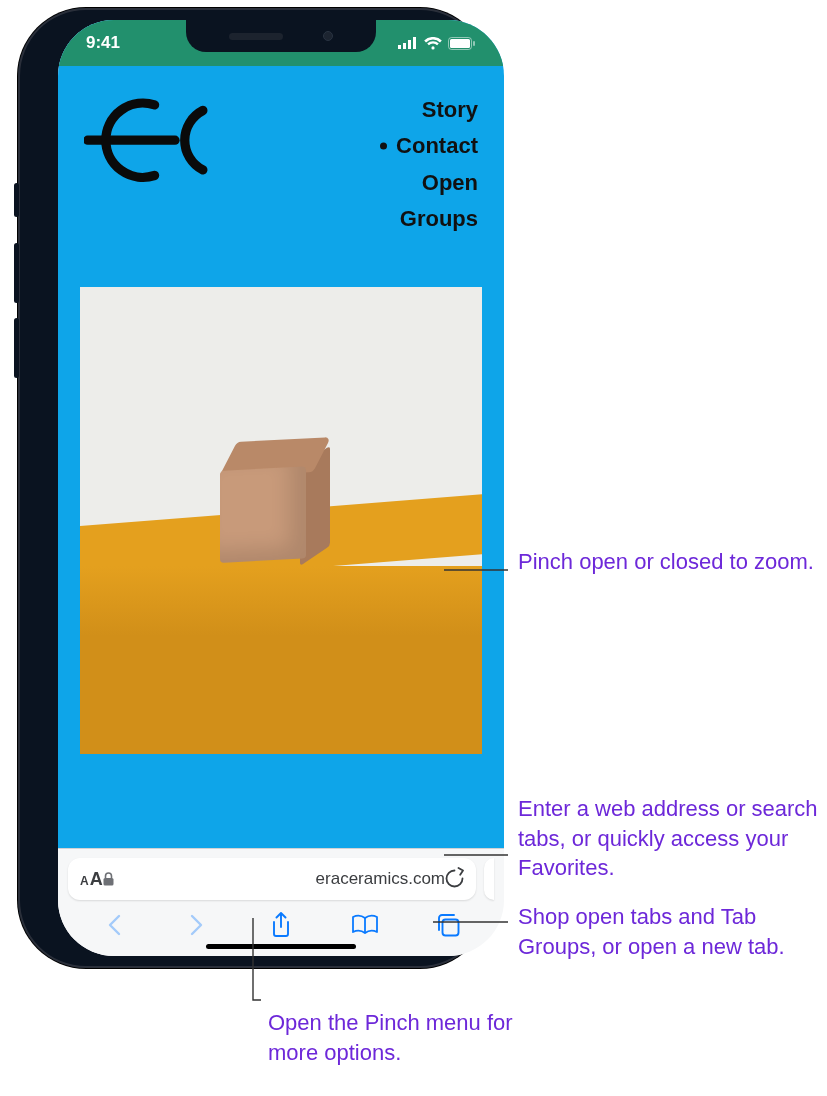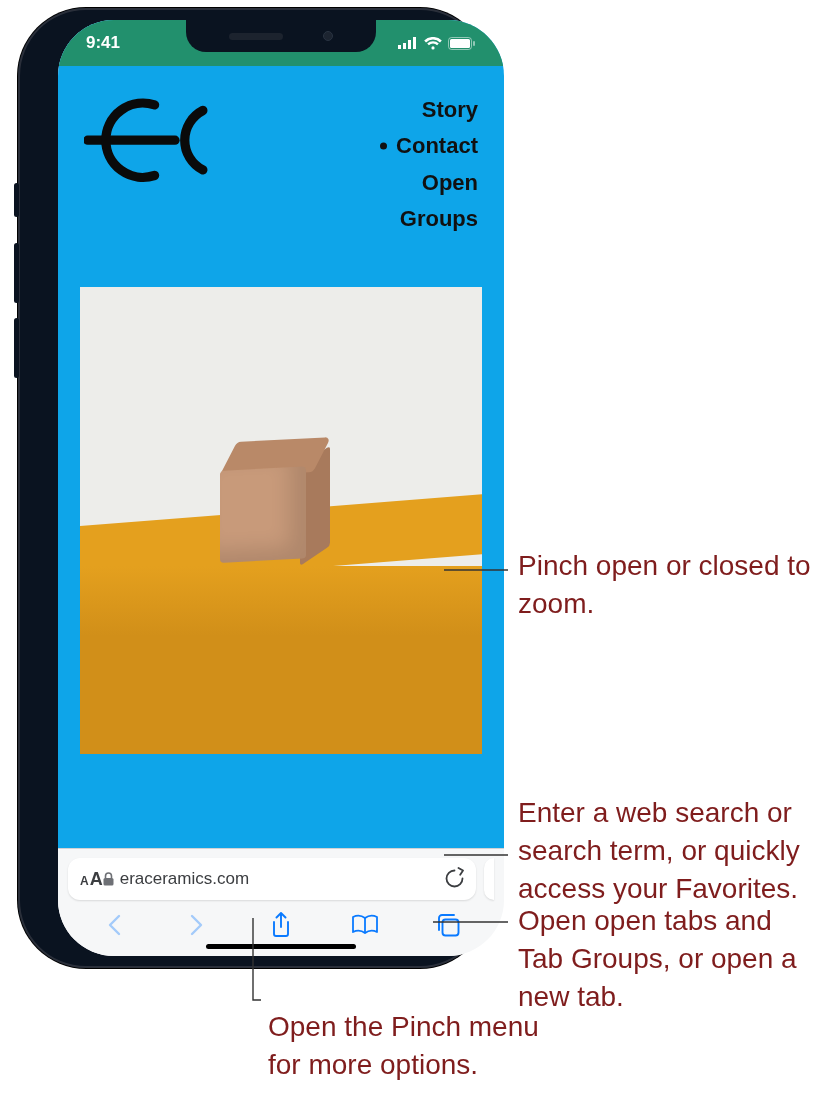--- a/index.html
+++ b/index.html
@@ -121,38 +121,38 @@
     border-top:0.5px solid #d0d2d5;
     display:flex; flex-direction:column;
   }
   .addr-row { display:flex; align-items:center; gap:8px; padding:9px 10px 0 10px; }
   .addr-pill {
     flex:1; height:42px; background:#fff; border-radius:12px;
     box-shadow:0 1px 2px rgba(0,0,0,.12);
     display:flex; align-items:center; justify-content:space-between;
     padding:0 12px;
   }
-  .addr-center { flex:1; display:flex; align-items:center; justify-content:flex-start; gap:6px; color:#3b3d40; font-size:17px;}
+  .addr-center { flex:1; display:flex; align-items:center; justify-content:space-between; gap:6px; color:#3b3d40; font-size:17px;}
   .aa-btn { display:flex; align-items:baseline; gap:1px; color:#3b3d40; cursor:pointer;}
   .aa-btn .small { font-size:12px; font-weight:700;}
   .aa-btn .big { font-size:18px; font-weight:700;}
   .next-tab-peek { width:10px; height:42px; background:#fff; border-radius:12px 0 0 12px; box-shadow:0 1px 2px rgba(0,0,0,.12);}
 
   .toolbar { flex:1; display:flex; align-items:center; justify-content:space-around; padding:0 14px 6px 14px;}
   .tb-btn { width:44px; height:34px; display:flex; align-items:center; justify-content:center; cursor:pointer;}
   .tb-btn.disabled { opacity:.35; cursor:default;}
   .home-indicator { position:absolute; bottom:7px; left:50%; transform:translateX(-50%);
     width:150px; height:5px; background:#000; border-radius:3px;}
 
   
   .callout {
     position:absolute;
-    font-size:28px;
+    font-size:22px;
     line-height:1.35;
-    color:#7f1d1d;
+    color:#6d28d9;
     max-width:300px;
   }
   .leader {
     position:absolute;
     pointer-events:none;
   }
 </style>
 </head>
 <body>
 
@@ -281,15 +281,15 @@
 <svg class="leader" width="827" height="1096" style="left:0;top:0">
   <g stroke="#333" stroke-width="1.4" fill="none">
     <line x1="444" y1="570" x2="508" y2="570"></line>
     <line x1="444" y1="855" x2="508" y2="855"></line>
     <line x1="433" y1="922" x2="508" y2="922"></line>
     <path d="M253 918 V1000 H261"></path>
   </g>
 </svg>
 
 <div class="callout" style="left:518px; top:547px;">Pinch open or closed to zoom.</div>
-<div class="callout" style="left:518px; top:794px;">Enter a web search or search term, or quickly access your Favorites.</div>
-<div class="callout" style="left:518px; top:902px;">Open open tabs and Tab Groups, or open a new tab.</div>
+<div class="callout" style="left:518px; top:794px;">Enter a web address or search tabs, or quickly access your Favorites.</div>
+<div class="callout" style="left:518px; top:902px;">Shop open tabs and Tab Groups, or open a new tab.</div>
 <div class="callout" style="left:268px; top:1008px;">Open the Pinch menu for more options.</div>
 
 </body></html>

